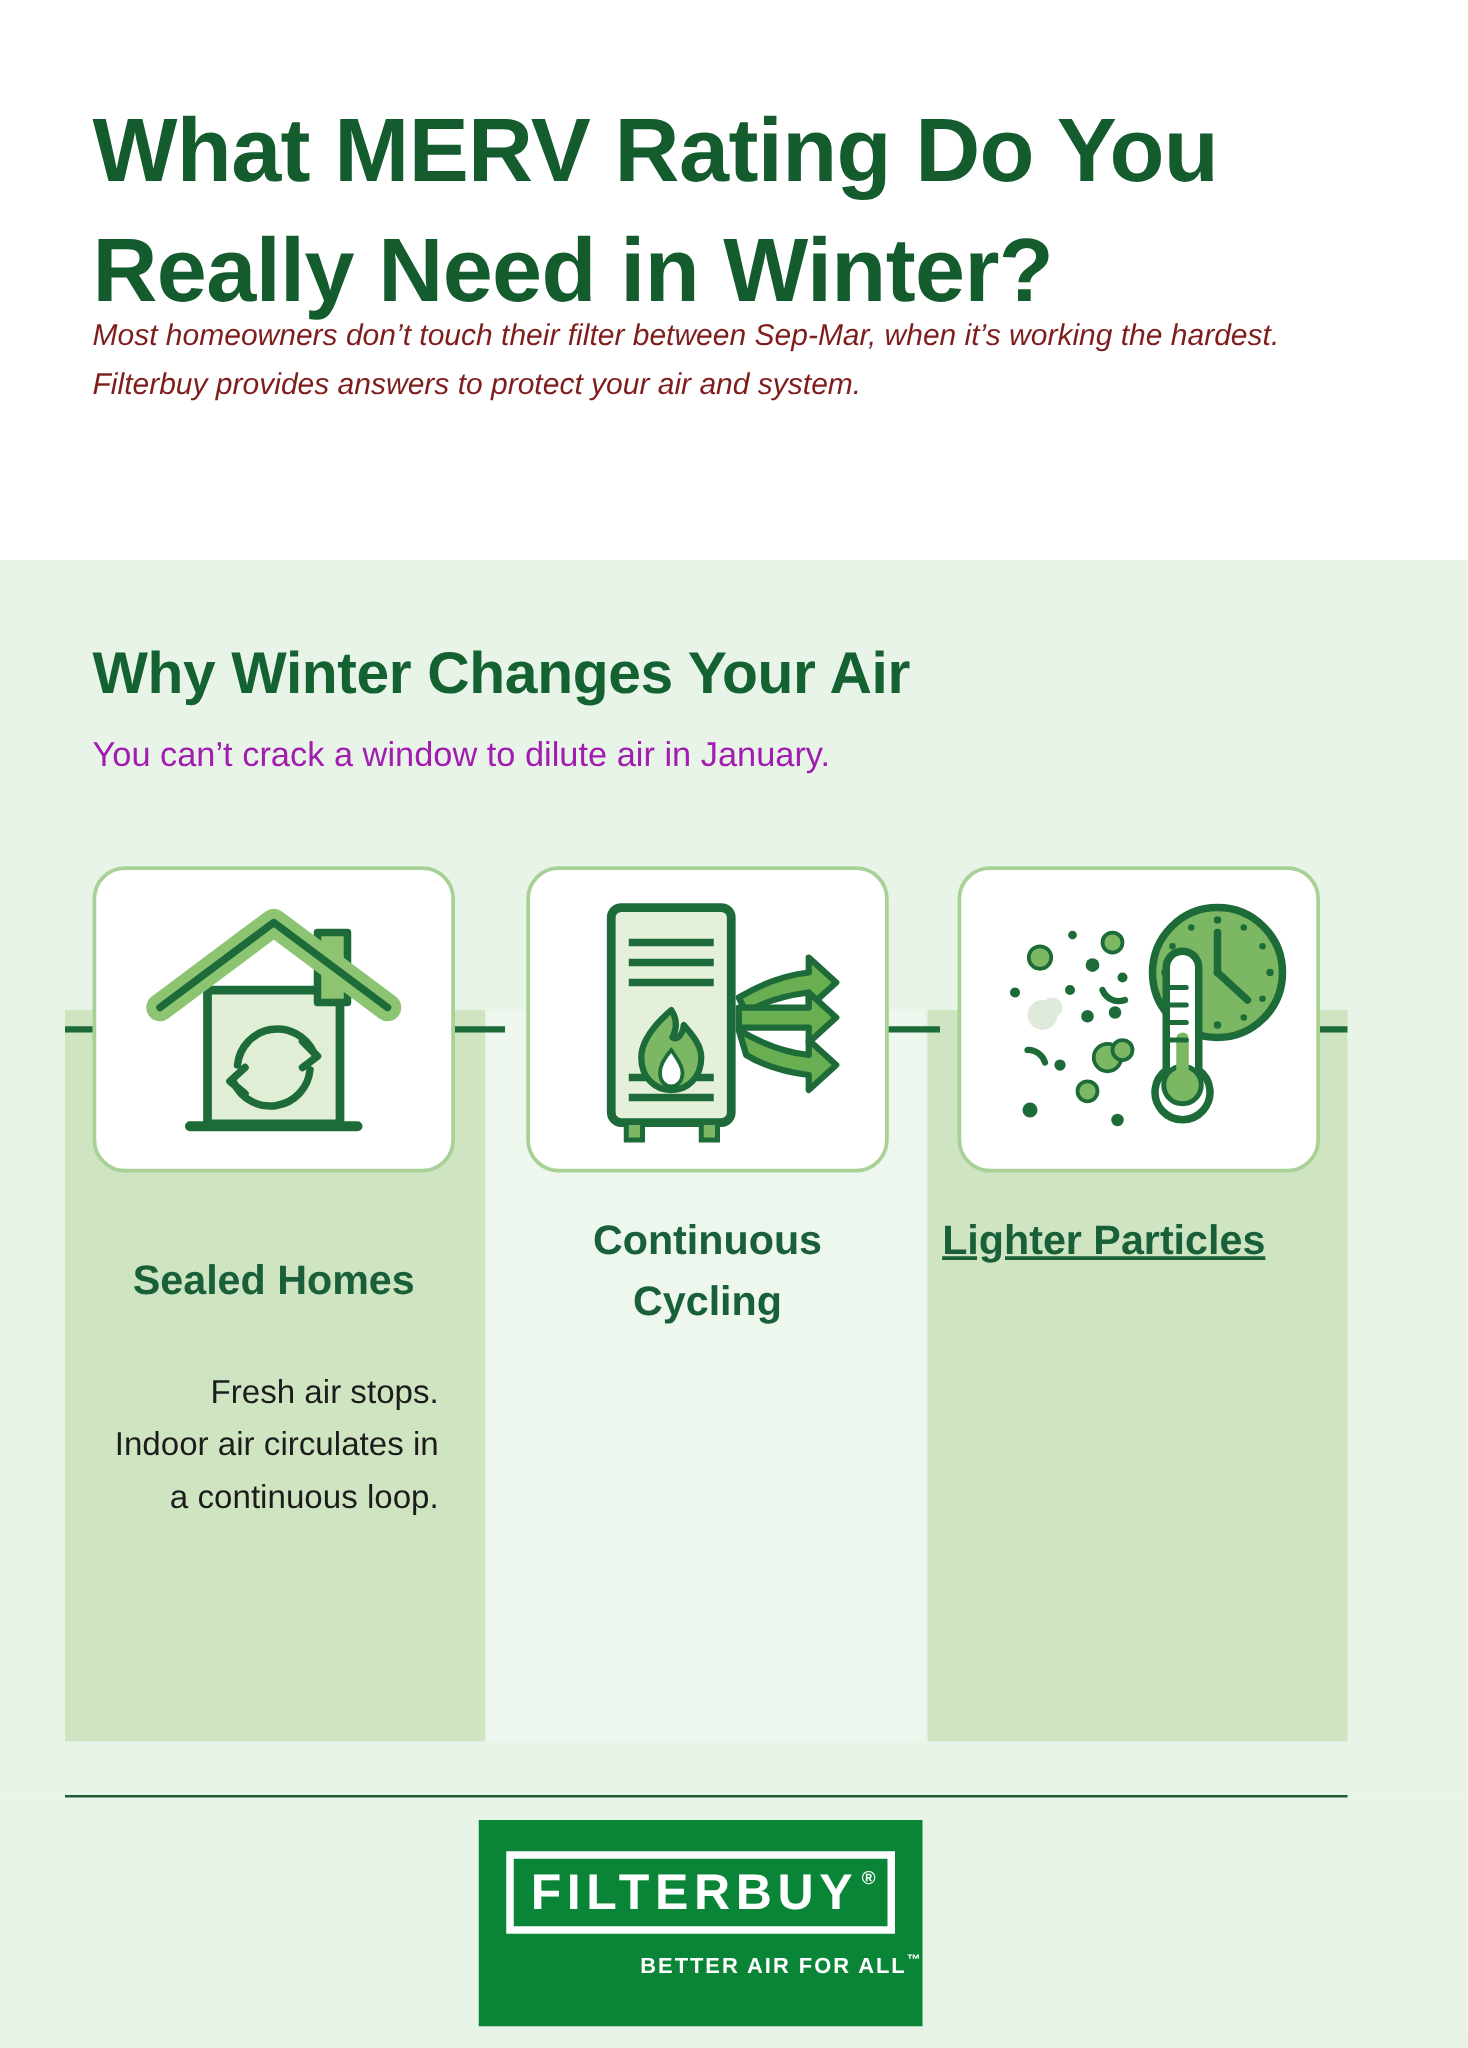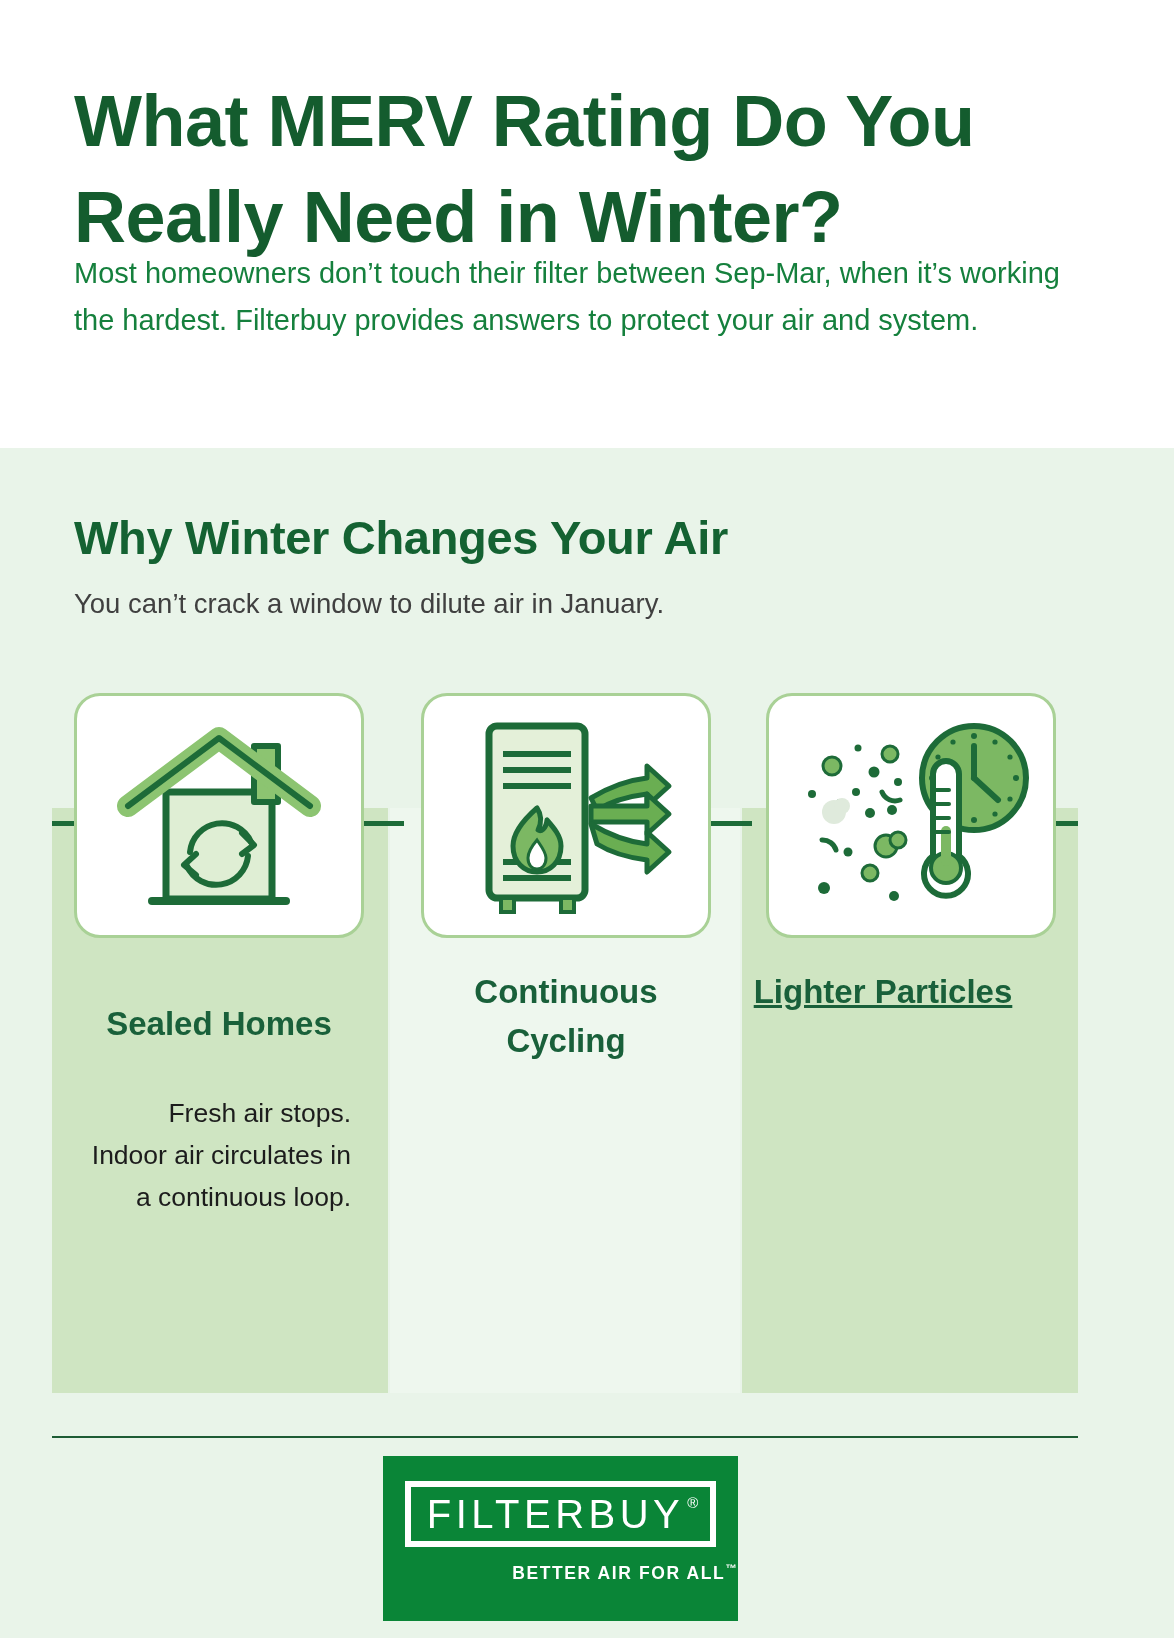--- a/index.html
+++ b/index.html
@@ -16,35 +16,35 @@
     position:absolute; left:0; top:0; width:1174px; height:448px;
     background:#ffffff;
   }
   #page-title {
     position:absolute; left:74px; top:74px; width:1010px;
     font-size:72px; font-weight:bold; line-height:1.33;
     color:#145c2e; letter-spacing:-0.5px;
   }
   #page-subtitle {
     position:absolute; left:74px; top:250px; width:990px;
-    font-size:29px; line-height:1.62; color:#15803d;
+    font-size:24px; line-height:1.62; color:#7f1d1d;font-style:italic;
   }
 
   
   #section {
     position:absolute; left:0; top:448px; width:1174px; height:990px;
     background:#e9f4e9;
   }
   #section-title {
     position:absolute; left:74px; top:62px; width:1000px;
     font-size:47px; font-weight:bold; color:#146232; letter-spacing:-0.3px;
   }
   #section-subtitle {
     position:absolute; left:74px; top:140px; width:1000px;
-    font-size:27.5px; color:#404040;
+    font-size:27.5px; color:#a21caf;
   }
 
   
   .col-strip {
     position:absolute; top:360px; height:585px;
   }
   #strip-1 { left:52px;  width:336px; background:#cfe5c2; }
   #strip-2 { left:390px; width:350px; background:#eef7ee; }
   #strip-3 { left:742px; width:336px; background:#cfe5c2; }
 
@@ -101,21 +101,21 @@
   #logo-box {
     position:absolute; left:383px; top:18px; width:355px; height:165px;
     background:#0a8537;
   }
   #logo-wordmark-frame {
     position:absolute; left:22px; top:25px; width:311px; height:66px;
     border:6px solid #ffffff;
     display:flex; align-items:center; justify-content:center;
   }
   #logo-wordmark {
-    font-size:40px; font-weight:normal; color:#ffffff;
+    font-size:40px; font-weight:bold; color:#ffffff;
     letter-spacing:4.5px; position:relative; padding-right:10px;
   }
   #logo-reg {
     position:absolute; right:-4px; top:2px;
     font-size:15px; letter-spacing:0;
   }
   #logo-tagline {
     position:absolute; left:0; top:106px; width:355px; text-align:right;
     font-size:17.5px; font-weight:bold; color:#ffffff; letter-spacing:1.6px;
   }

